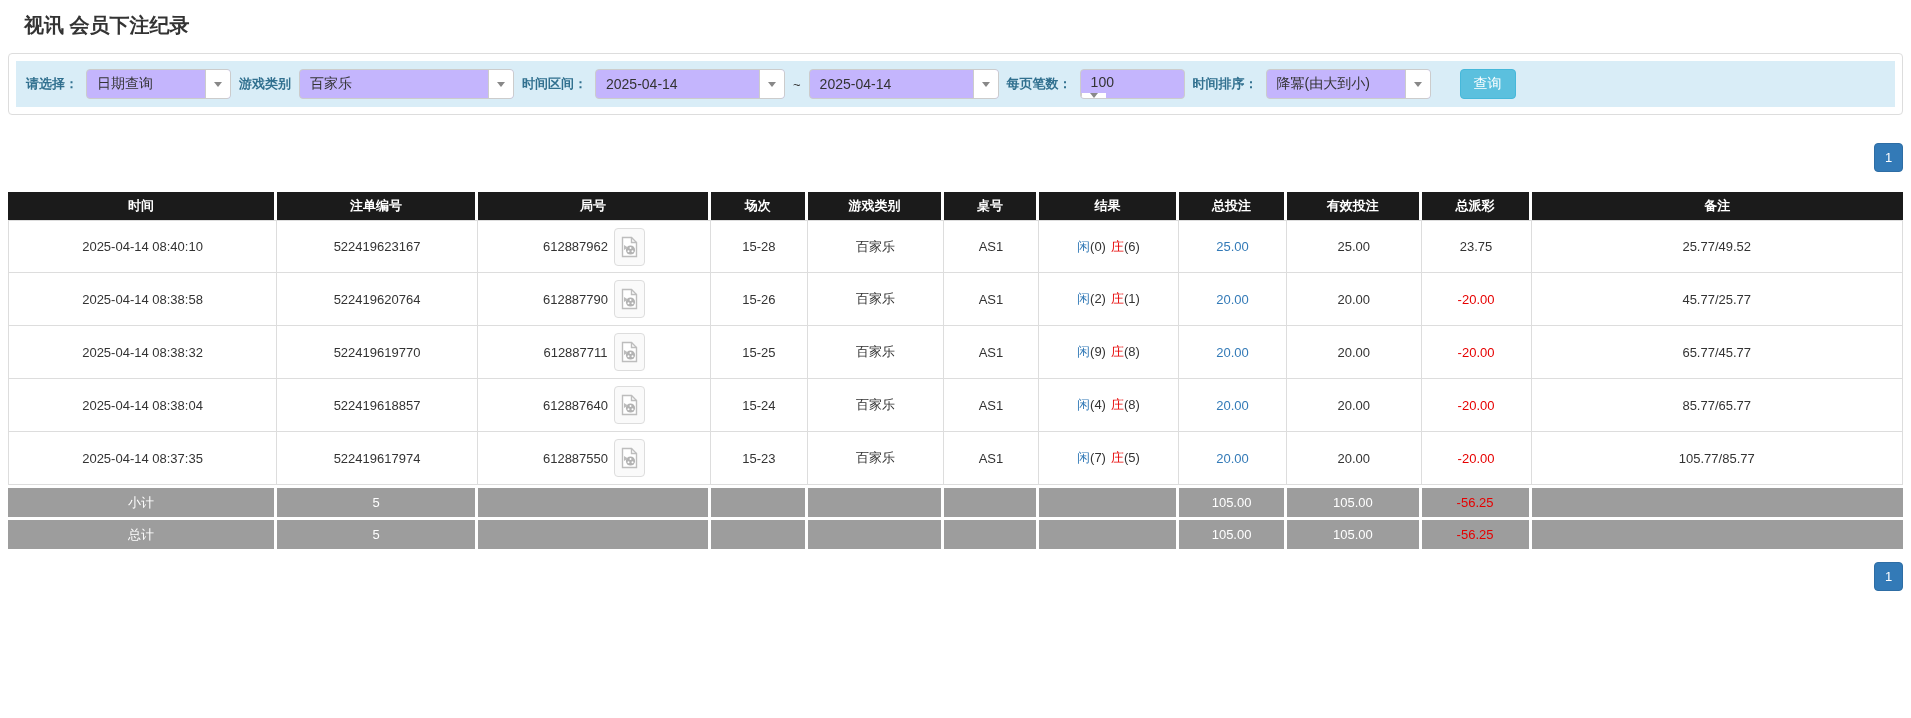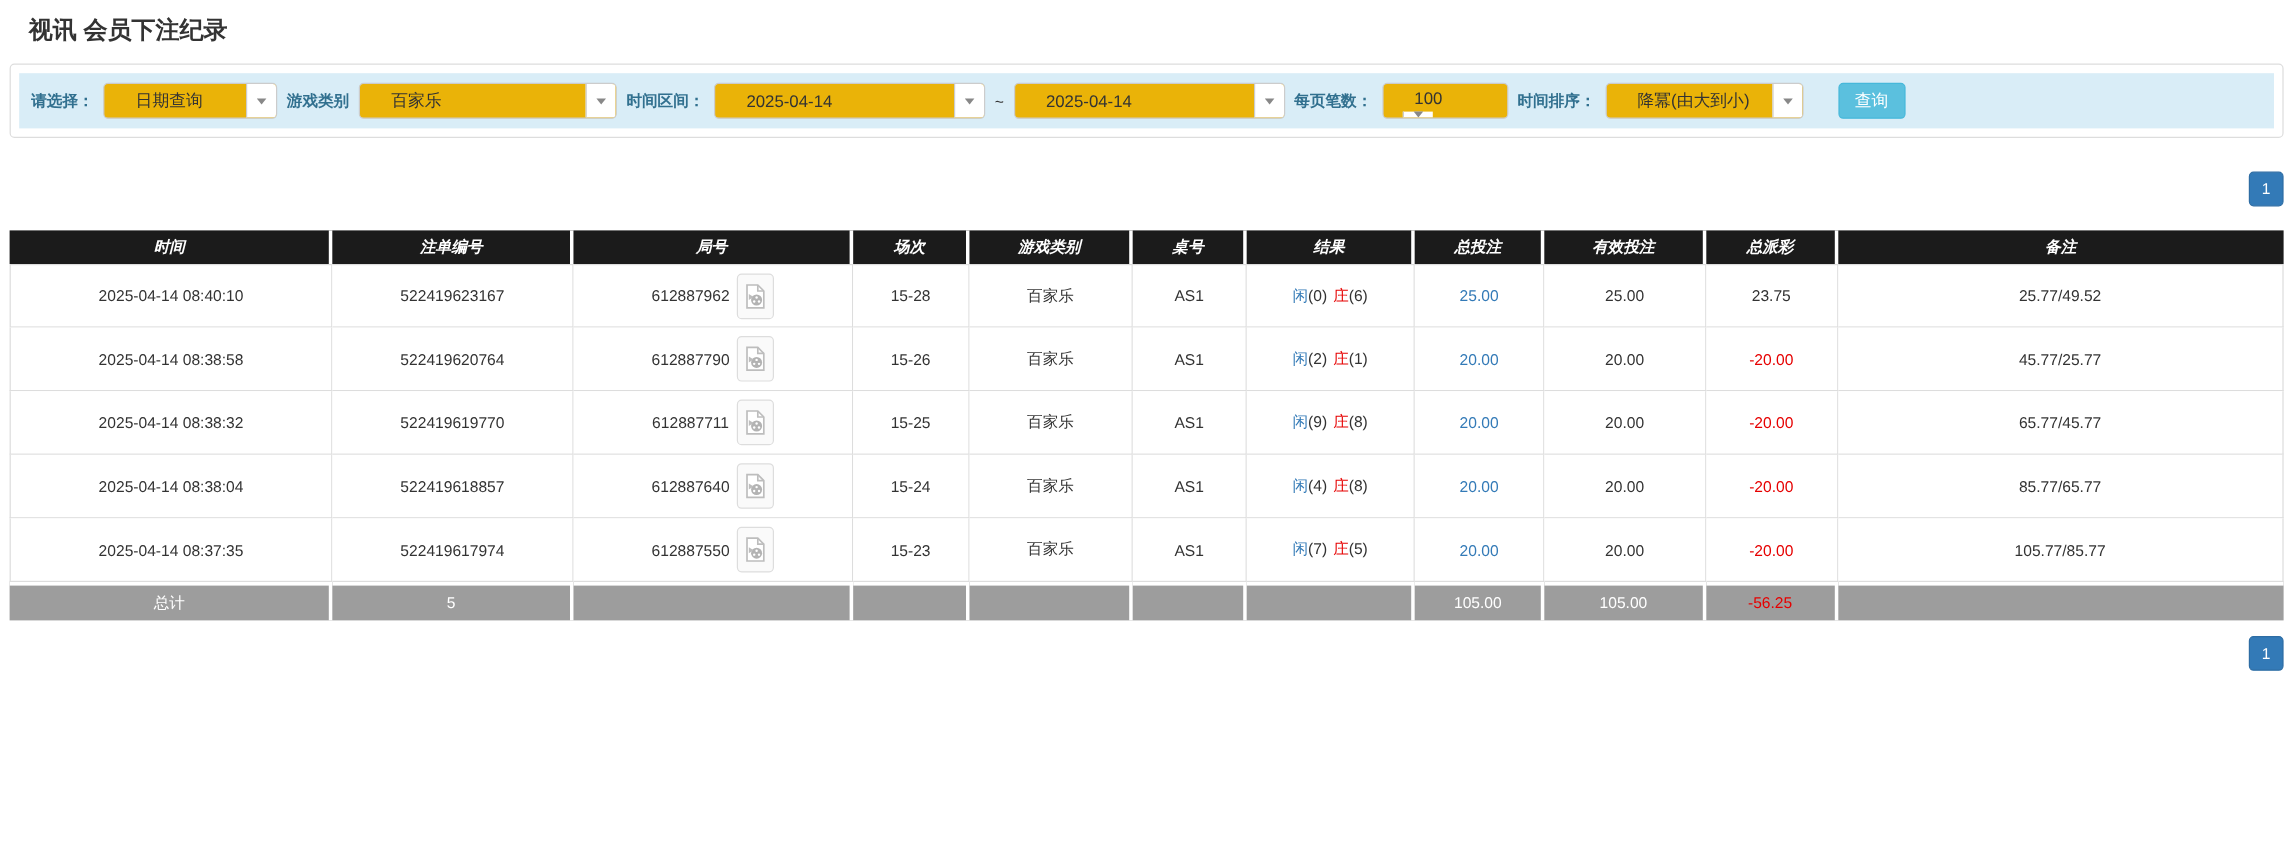--- a/index.html
+++ b/index.html
@@ -9,39 +9,39 @@
   }
   *{box-sizing:border-box;}
   html,body{margin:0;padding:0;background:#fff;}
   body{width:1911px;height:718px;font-family:"Liberation Sans","DejaVu Sans",sans-serif;color:#333;overflow:hidden;}
   .page{padding:8px;}
   .page-title{font-size:20px;font-weight:700;color:#333;margin:4px 0 14px 16px;}
   
   .filter-panel{border:1px solid #ddd;border-radius:4px;padding:7px;margin-bottom:28px;}
   .filter-toolbar{background:var(--toolbar-bg);border-radius:0;padding:8px 10px;display:flex;align-items:center;gap:8px;min-height:46px;}
   .flabel{font-size:13px;font-weight:bold;color:var(--label-blue);white-space:nowrap;}
-  .combo{display:inline-flex;align-items:stretch;background:#eab308;border:1px solid #ccc;border-radius:4px;height:30px;overflow:hidden;padding-left:16px;}
+  .combo{display:inline-flex;align-items:stretch;background:#c4b5fd;border:1px solid #ccc;border-radius:4px;height:30px;overflow:hidden;}
   .combo-text{display:flex;align-items:center;padding:0 10px;font-size:14px;color:#333;flex:1;white-space:nowrap;}
   .combo-caret{width:25px;display:flex;align-items:center;justify-content:center;border-left:1px solid #ccc;background:#fff;cursor:pointer;}
   .combo-caret i{width:0;height:0;border-left:4px solid transparent;border-right:4px solid transparent;border-top:5px solid #888;}
-  .w145{width:145px;} .w215{width:215px;} .w190{width:226px;justify-content:space-between;} .w105{width:105px;flex-direction:column;} .w165{width:165px;}
+  .w145{width:145px;} .w215{width:215px;} .w190{width:190px;justify-content:space-between;} .w105{width:105px;flex-direction:column;} .w165{width:165px;}
   .tilde{font-size:13px;color:#333;}
   .search-btn{background:var(--search-btn);border:1px solid #46b8da;color:#fff;font-size:14px;height:30px;padding:0 13px;border-radius:4px;cursor:pointer;margin-left:21px;font-family:inherit;}
   
   .summary-bar{background:var(--summary-bg);border-radius:4px;padding:0 15px;height:36px;display:flex;align-items:center;justify-content:space-between;margin-bottom:36px;}
   .summary-left{font-size:13px;color:var(--summary-green);}
   .summary-note{font-size:13px;color:var(--note-red);}
   
   .pager{display:flex;justify-content:flex-end;}
   .pager.top{margin-bottom:20px;}
   .pager.bottom{margin-top:13px;}
   .page-btn{width:29px;height:29px;background:var(--accent-blue);border:1px solid #2e6da4;border-radius:4px;color:#fff;font-size:13px;display:flex;align-items:center;justify-content:center;cursor:pointer;font-family:inherit;}
   
   table.records{width:100%;border-collapse:separate;border-spacing:0;table-layout:fixed;}
-  thead th{background:var(--header-bg);color:#fff;font-size:13px;font-weight:bold;height:28px;text-align:center;border-right:3px solid #fff;padding:0 4px;font-style:italic;}
+  thead th{background:var(--header-bg);color:#fff;font-size:13px;font-weight:bold;height:28px;text-align:center;border-right:3px solid #fff;padding:0 4px;}
   thead th:last-child{border-right:none;}
   tbody td{background:#fff;font-size:13px;color:#333;text-align:center;height:53px;border-bottom:1px solid #ddd;border-right:1px solid #ddd;padding:0 4px;white-space:nowrap;}
   tbody td:first-child{border-left:1px solid #ddd;}
   tbody tr:first-child td{border-top:1px solid #ddd;}
   .bet-link{color:var(--link-blue);text-decoration:none;cursor:pointer;}
   .player{color:var(--player-blue);}
   .banker{color:var(--banker-red);margin-left:5px;}
   .payout-cell.neg{color:var(--negative-red);}
   .round-cell-inner{display:inline-flex;align-items:center;gap:6px;justify-content:center;}
   .video-btn{width:31px;height:38px;background:#fafafa;border:1px solid #ddd;border-radius:4px;display:inline-flex;align-items:center;justify-content:center;cursor:pointer;padding:0;}
@@ -300,32 +300,45 @@
     <td>
       <a class="bet-link">20.00</a>
     </td>
     <td>20.00</td>
     <td class="payout-cell neg">-20.00</td>
     <td>105.77/85.77</td>
   </tr>
       </tbody>
     <tfoot>
       <tr>
-        <td>总计</td>
+        <td>小计</td>
         <td>5</td>
         <td></td>
         <td></td>
         <td></td>
         <td></td>
         <td></td>
         <td>105.00</td>
         <td>105.00</td>
         <td class="neg">-56.25</td>
         <td></td>
       </tr>
+      <tr>
+        <td>总计</td>
+        <td>5</td>
+        <td></td>
+        <td></td>
+        <td></td>
+        <td></td>
+        <td></td>
+        <td>105.00</td>
+        <td>105.00</td>
+        <td class="neg">-56.25</td>
+        <td></td>
+      </tr>
     </tfoot>
   </table>
 
   <div class="pager bottom">
     <button class="page-btn">1</button>
   </div>
 
 </div>
 
 </body></html>

